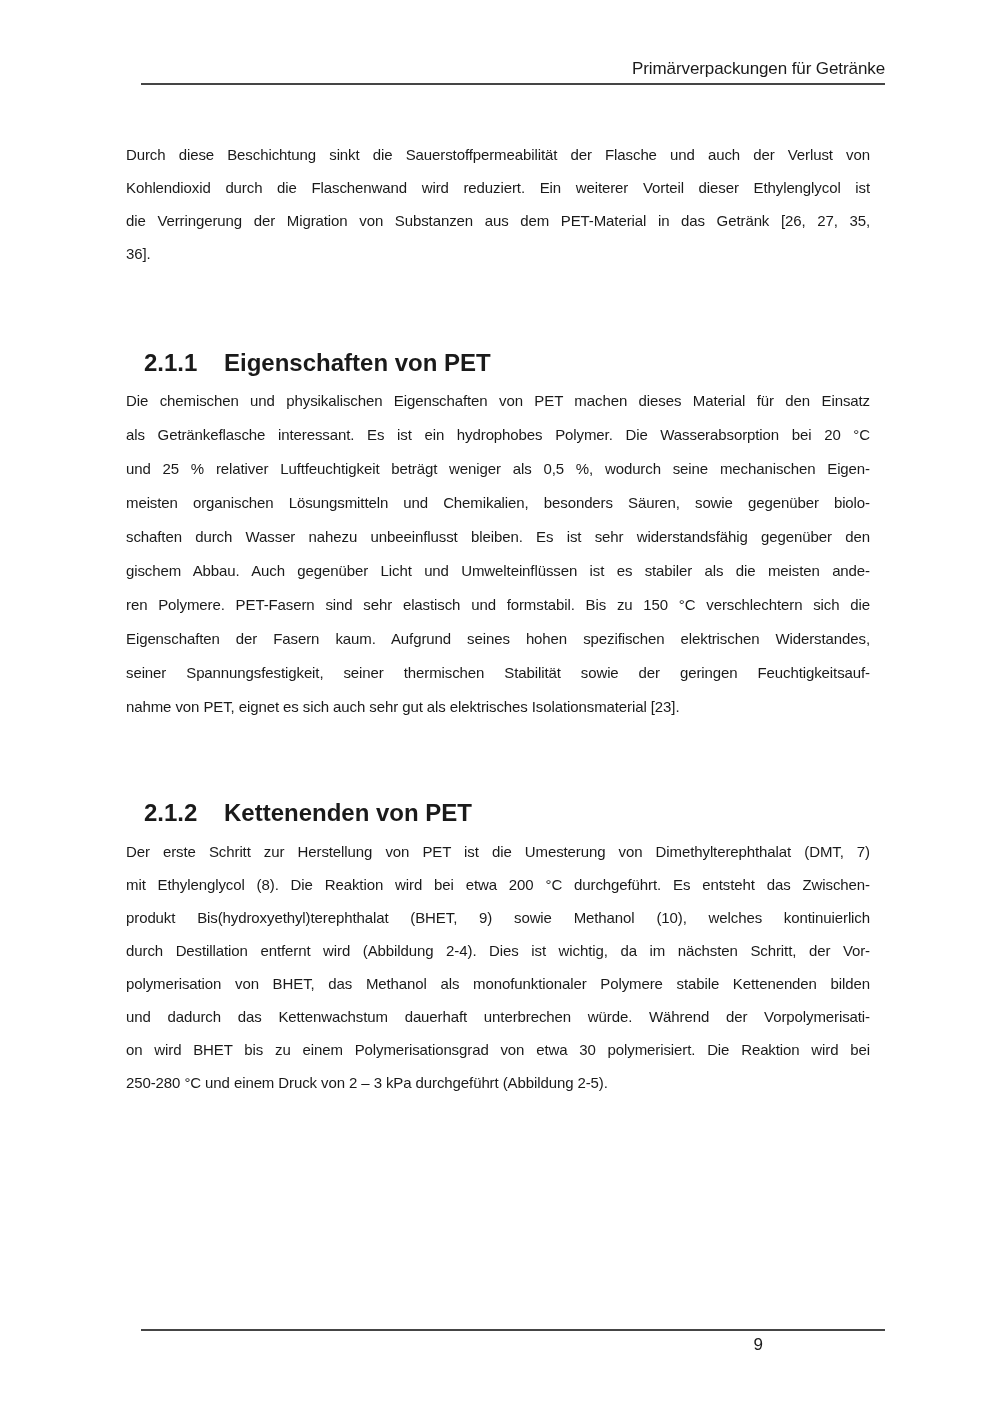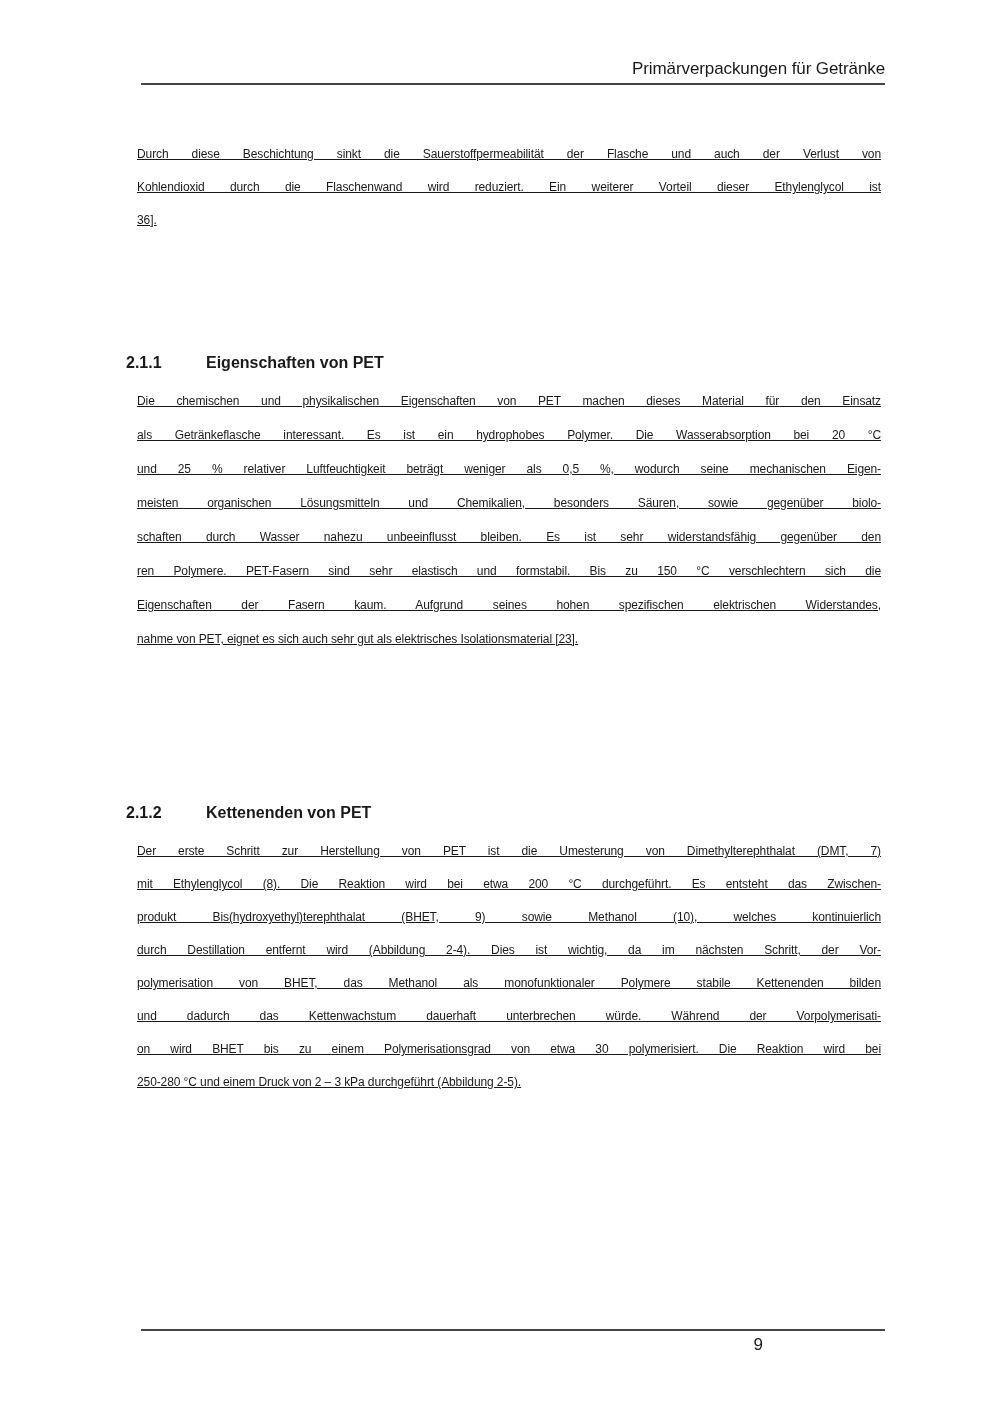--- a/index.html
+++ b/index.html
@@ -22,42 +22,41 @@
   }
   .rule {
     position: absolute;
     left: 141px; width: 744px; height: 2px;
     background: #454545;
   }
   .header-rule { top: 83px; }
   .footer-rule { top: 1329px; }
   .para {
     position: absolute;
-    left: 137px; width: 744px;
-    font-size: 12px;
+    left: 126px; width: 744px;
+    font-size: 15px;
     letter-spacing: -0.1px;
-    text-decoration: underline;
   }
   .para .ln {
     height: 33px;
     line-height: 33px;
     text-align: justify;
     text-align-last: justify;
     overflow: hidden;
     white-space: nowrap;
   }
   .para.lh34 .ln { height: 34px; line-height: 34px; }
   .para .ln.last {
     text-align: center;
     text-align-last: left;
   }
   .heading {
     position: absolute;
-    left: 126px; width: 744px;
-    font-size: 16px;
+    left: 144px; width: 744px;
+    font-size: 24px;
     font-weight: bold;
     line-height: 26px;
   }
   .h-num { display: inline-block; width: 80px; }
   .page-number {
     position: absolute;
     left: 141px; top: 1333px; width: 744px;
     box-sizing: border-box;
     padding-right: 122px;
     text-align: right;
@@ -69,35 +68,38 @@
 <body>
 
 <div class="page">
 
   <div class="header-title">Primärverpackungen für Getränke</div>
   <div class="rule header-rule"></div>
 
   <div class="para" style="top:138px">
     <div class="ln">Durch diese Beschichtung sinkt die Sauerstoffpermeabilität der Flasche und auch der Verlust von</div>
     <div class="ln">Kohlendioxid durch die Flaschenwand wird reduziert. Ein weiterer Vorteil dieser Ethylenglycol ist</div>
+    <div class="ln">die Verringerung der Migration von Substanzen aus dem PET-Material in das Getränk [26, 27, 35,</div>
     <div class="ln last">36].</div>
   </div>
 
   <div class="heading" style="top:350px">
     <span class="h-num">2.1.1</span><span class="h-title">Eigenschaften von PET</span>
   </div>
 
   <div class="para lh34" style="top:384px">
     <div class="ln">Die chemischen und physikalischen Eigenschaften von PET machen dieses Material für den Einsatz</div>
     <div class="ln">als Getränkeflasche interessant. Es ist ein hydrophobes Polymer. Die Wasserabsorption bei 20 °C</div>
     <div class="ln">und 25 % relativer Luftfeuchtigkeit beträgt weniger als 0,5 %, wodurch seine mechanischen Eigen-</div>
     <div class="ln">meisten organischen Lösungsmitteln und Chemikalien, besonders Säuren, sowie gegenüber biolo-</div>
     <div class="ln">schaften durch Wasser nahezu unbeeinflusst bleiben. Es ist sehr widerstandsfähig gegenüber den</div>
+    <div class="ln">gischem Abbau. Auch gegenüber Licht und Umwelteinflüssen ist es stabiler als die meisten ande-</div>
     <div class="ln">ren Polymere. PET-Fasern sind sehr elastisch und formstabil. Bis zu 150 °C verschlechtern sich die</div>
     <div class="ln">Eigenschaften der Fasern kaum. Aufgrund seines hohen spezifischen elektrischen Widerstandes,</div>
+    <div class="ln">seiner Spannungsfestigkeit, seiner thermischen Stabilität sowie der geringen Feuchtigkeitsauf-</div>
     <div class="ln last">nahme von PET, eignet es sich auch sehr gut als elektrisches Isolationsmaterial [23].</div>
   </div>
 
   <div class="heading" style="top:800px">
     <span class="h-num">2.1.2</span><span class="h-title">Kettenenden von PET</span>
   </div>
 
   <div class="para" style="top:835px">
     <div class="ln">Der erste Schritt zur Herstellung von PET ist die Umesterung von Dimethylterephthalat (DMT, 7)</div>
     <div class="ln">mit Ethylenglycol (8). Die Reaktion wird bei etwa 200 °C durchgeführt. Es entsteht das Zwischen-</div>

